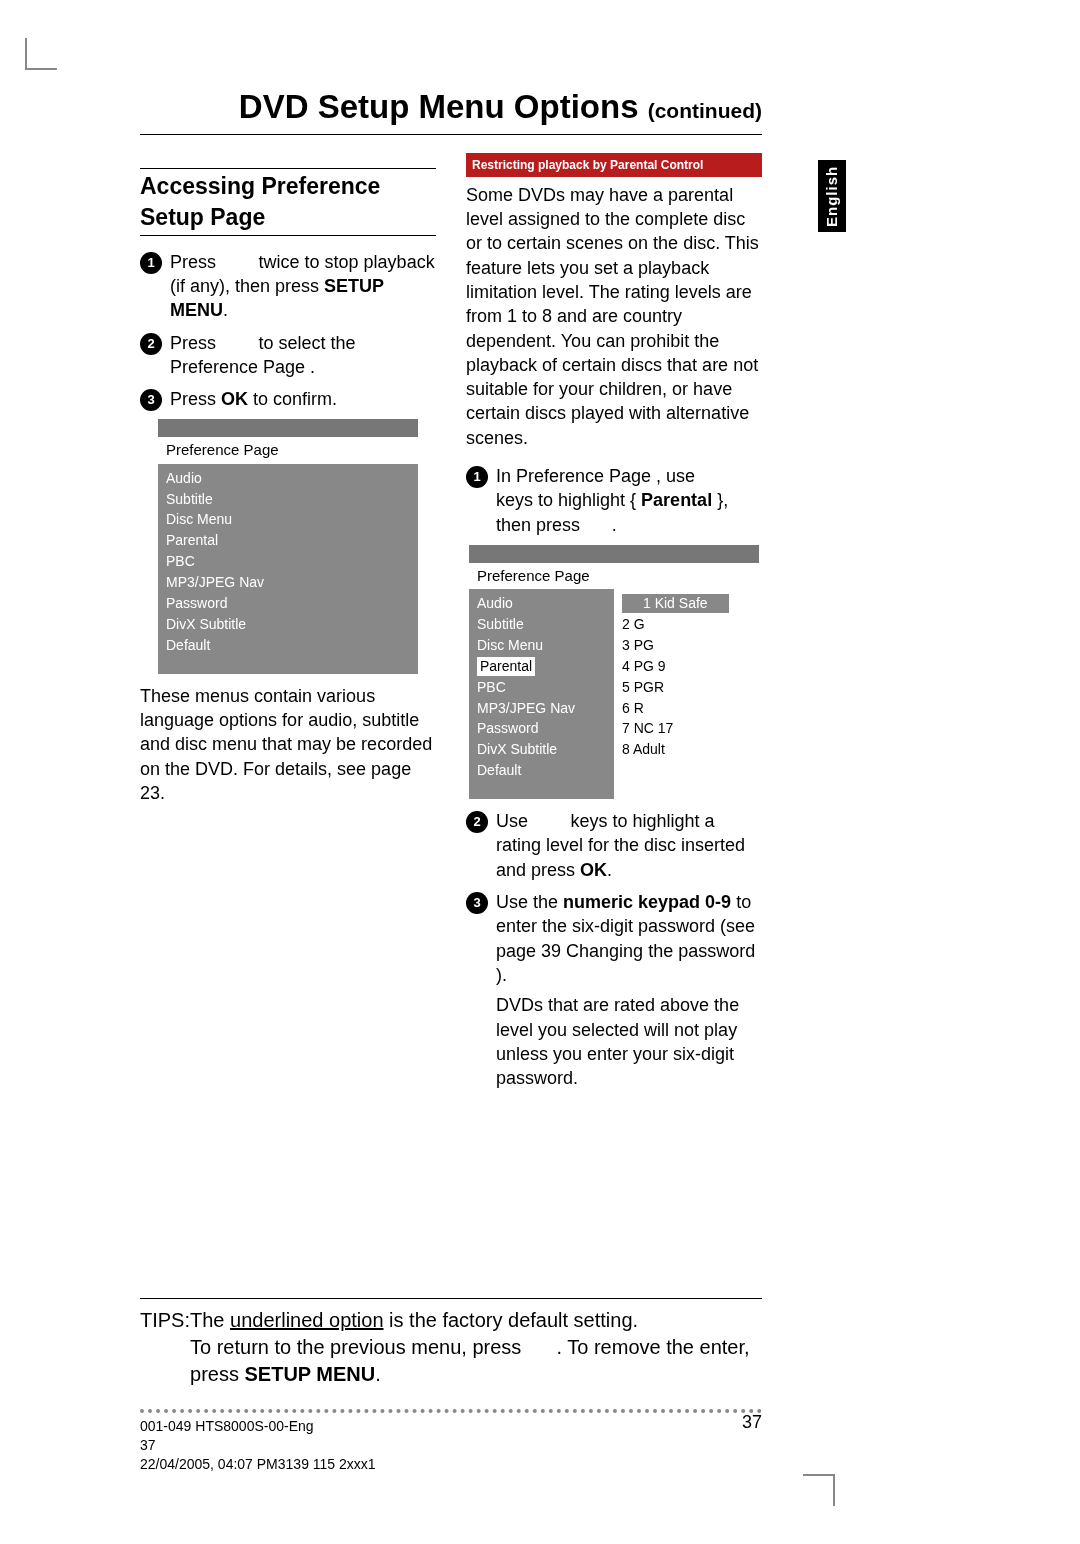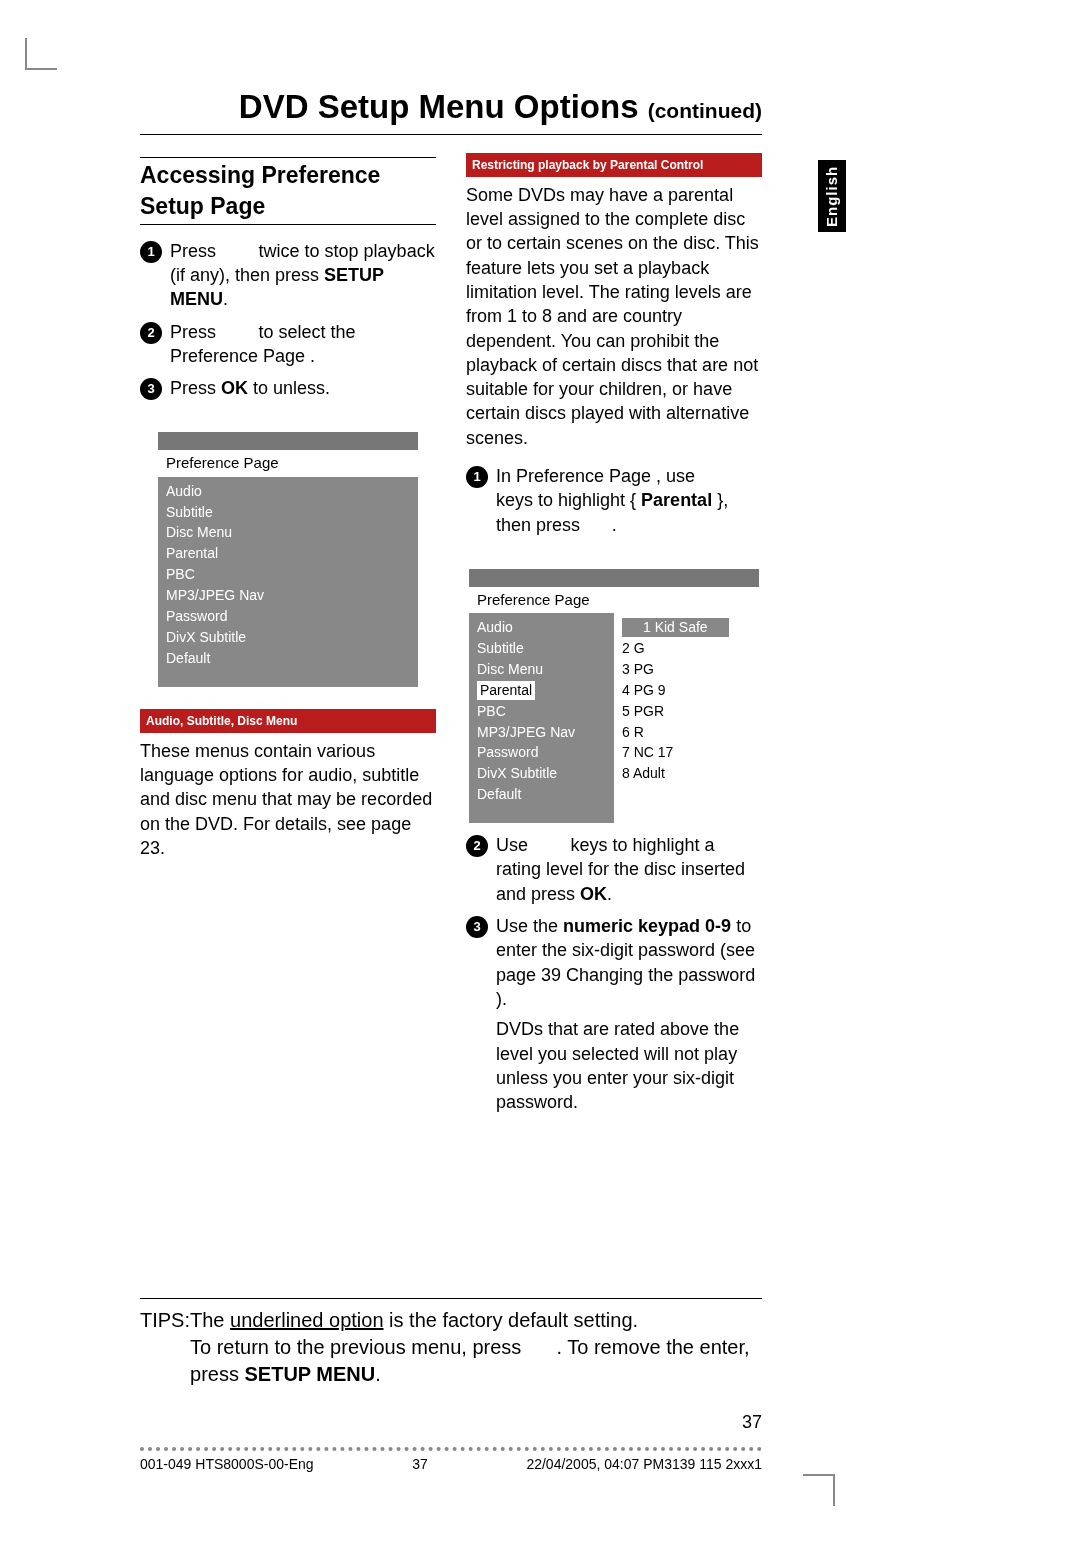--- a/index.html
+++ b/index.html
@@ -52,21 +52,21 @@
     writing-mode: vertical-rl;
     transform: rotate(180deg);
     letter-spacing:1px;
   }
   h2.section {
     font-size:23px;
     font-weight:bold;
     border-top:1px solid #000;
     border-bottom:1px solid #000;
     padding:2px 0;
-    margin:4px 0 14px 0;
+    margin:15px 0 14px 0;
   }
   .sub-band {
     background:#b91c1c;
     color:#fff;
     font-weight:bold;
     font-size:12px;
     padding:4px 6px;
     margin:22px 0 6px 0;
   }
   .step { display:flex; margin:8px 0; }
@@ -82,21 +82,21 @@
     align-items:center;
     justify-content:center;
     margin-right:8px;
     margin-top:2px;
   }
   .step .body { flex:1; }
   b { font-weight:bold; }
   .arrow { font-family: monospace; }
   .menu-box {
     width:260px;
-    margin:32px auto 10px;
+    margin:8px auto 10px;
     background:#888;
   }
   .menu-top-bar { height:18px; background:#777; }
   .menu-header {
     background:#fff;
     color:#000;
     padding:3px 8px;
     font-size:15px;
   }
   .menu-body {
@@ -129,20 +129,21 @@
   }
   .footer-line {
     position:absolute;
     left:0; right:0;
     bottom:0;
     border-top:4px dotted #888;
     padding-top:4px;
     font-size:14px;
     display:flex;
     justify-content:space-between;
+    flex-direction:column;
   }
   u { text-decoration: underline;}
 </style>
 </head>
 <body>
 
 <div class="page">
   <div class="crop-tl"></div>
   <div class="crop-br"></div>
 
@@ -176,21 +177,21 @@
             <span class="arrow">&nbsp;&nbsp;&nbsp;</span>
             <span> to select the Preference Page .</span>
           </div>
         </div>
 
         <div class="step">
           <div class="num-circle">3</div>
           <div class="body">
             <span>Press </span>
             <b>OK</b>
-            <span> to unless.</span>
+            <span> to confirm.</span>
           </div>
         </div>
 
         <div class="menu-box">
           <div class="menu-top-bar"></div>
           <div class="menu-header">Preference Page</div>
           <div class="menu-body">
             <div class="menu-left">
               <div>Audio</div>
               <div>Subtitle</div>
@@ -199,21 +200,20 @@
               <div>PBC</div>
               <div>MP3/JPEG Nav</div>
               <div>Password</div>
               <div>DivX Subtitle</div>
               <div>Default</div>
             </div>
             <div class="menu-right-empty"></div>
           </div>
         </div>
 
-        <div class="sub-band">Audio, Subtitle, Disc Menu</div>
         <div>These menus contain various language options for audio, subtitle and disc menu that may be recorded on the DVD.  For details, see page 23.</div>
       </div>
 
       <div class="col">
         <div class="sub-band" style="margin-top:0">Restricting playback by Parental Control</div>
         <div>Some DVDs may have a parental level assigned to the complete disc or to certain scenes on the disc.  This feature lets you set a playback limitation level. The rating levels are from 1 to 8 and are country dependent.  You can prohibit the playback of certain discs that are not suitable for your children, or have certain discs played with alternative scenes.</div>
 
         <div class="step" style="margin-top:14px">
           <div class="num-circle">1</div>
           <div class="body">

